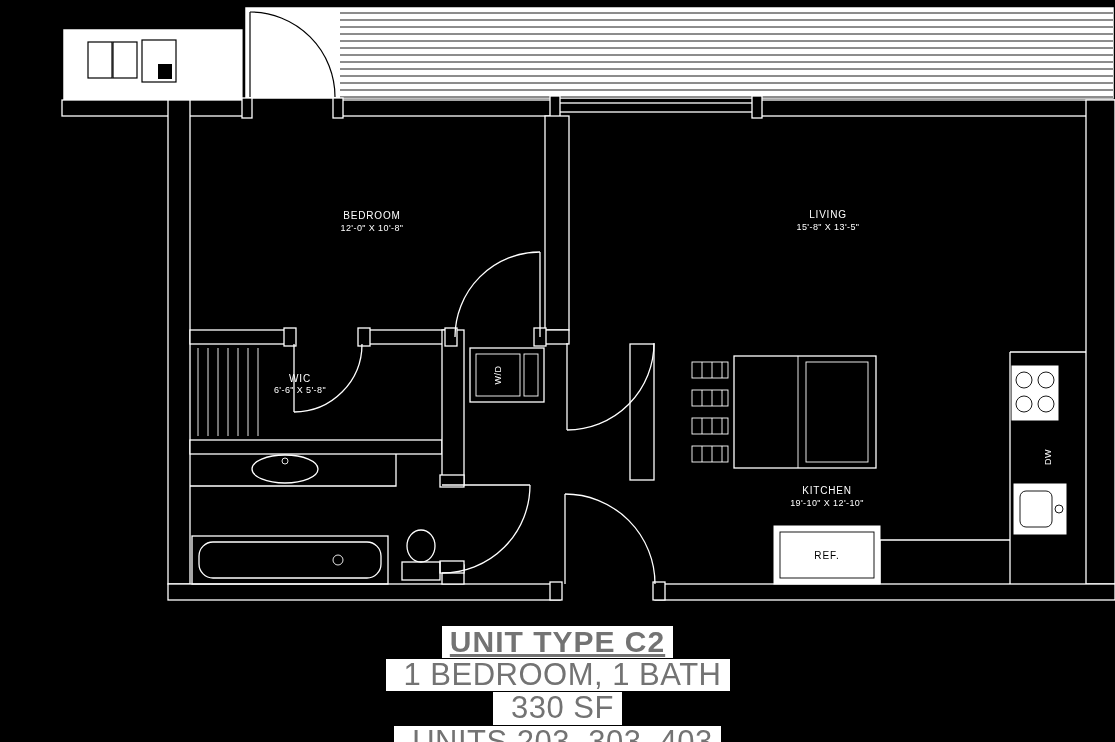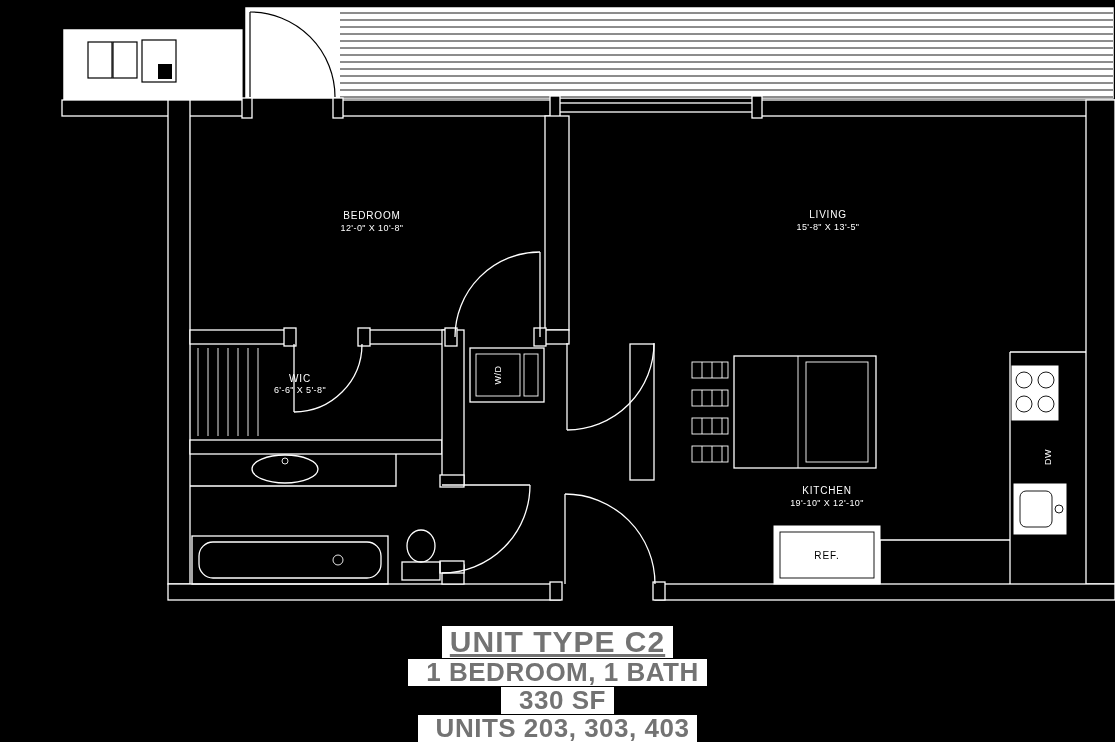--- a/index.html
+++ b/index.html
@@ -59,22 +59,22 @@
     line-height:1.05;
     white-space:nowrap;
   }
   .title-main{
     font-size:30px;
     font-weight:800;
     letter-spacing:1px;
     text-decoration:underline;
   }
   .title-sub{
-    font-size:26px;
-    font-weight:700;
+    font-size:31px;
+    font-weight:400;
     letter-spacing:0.5px;
     padding-left:18px;
   }
 </style>
 </head>
 <body>
 
 <svg id="plan-svg" width="1115" height="742" viewBox="0 0 1115 742">
 
   <g>

